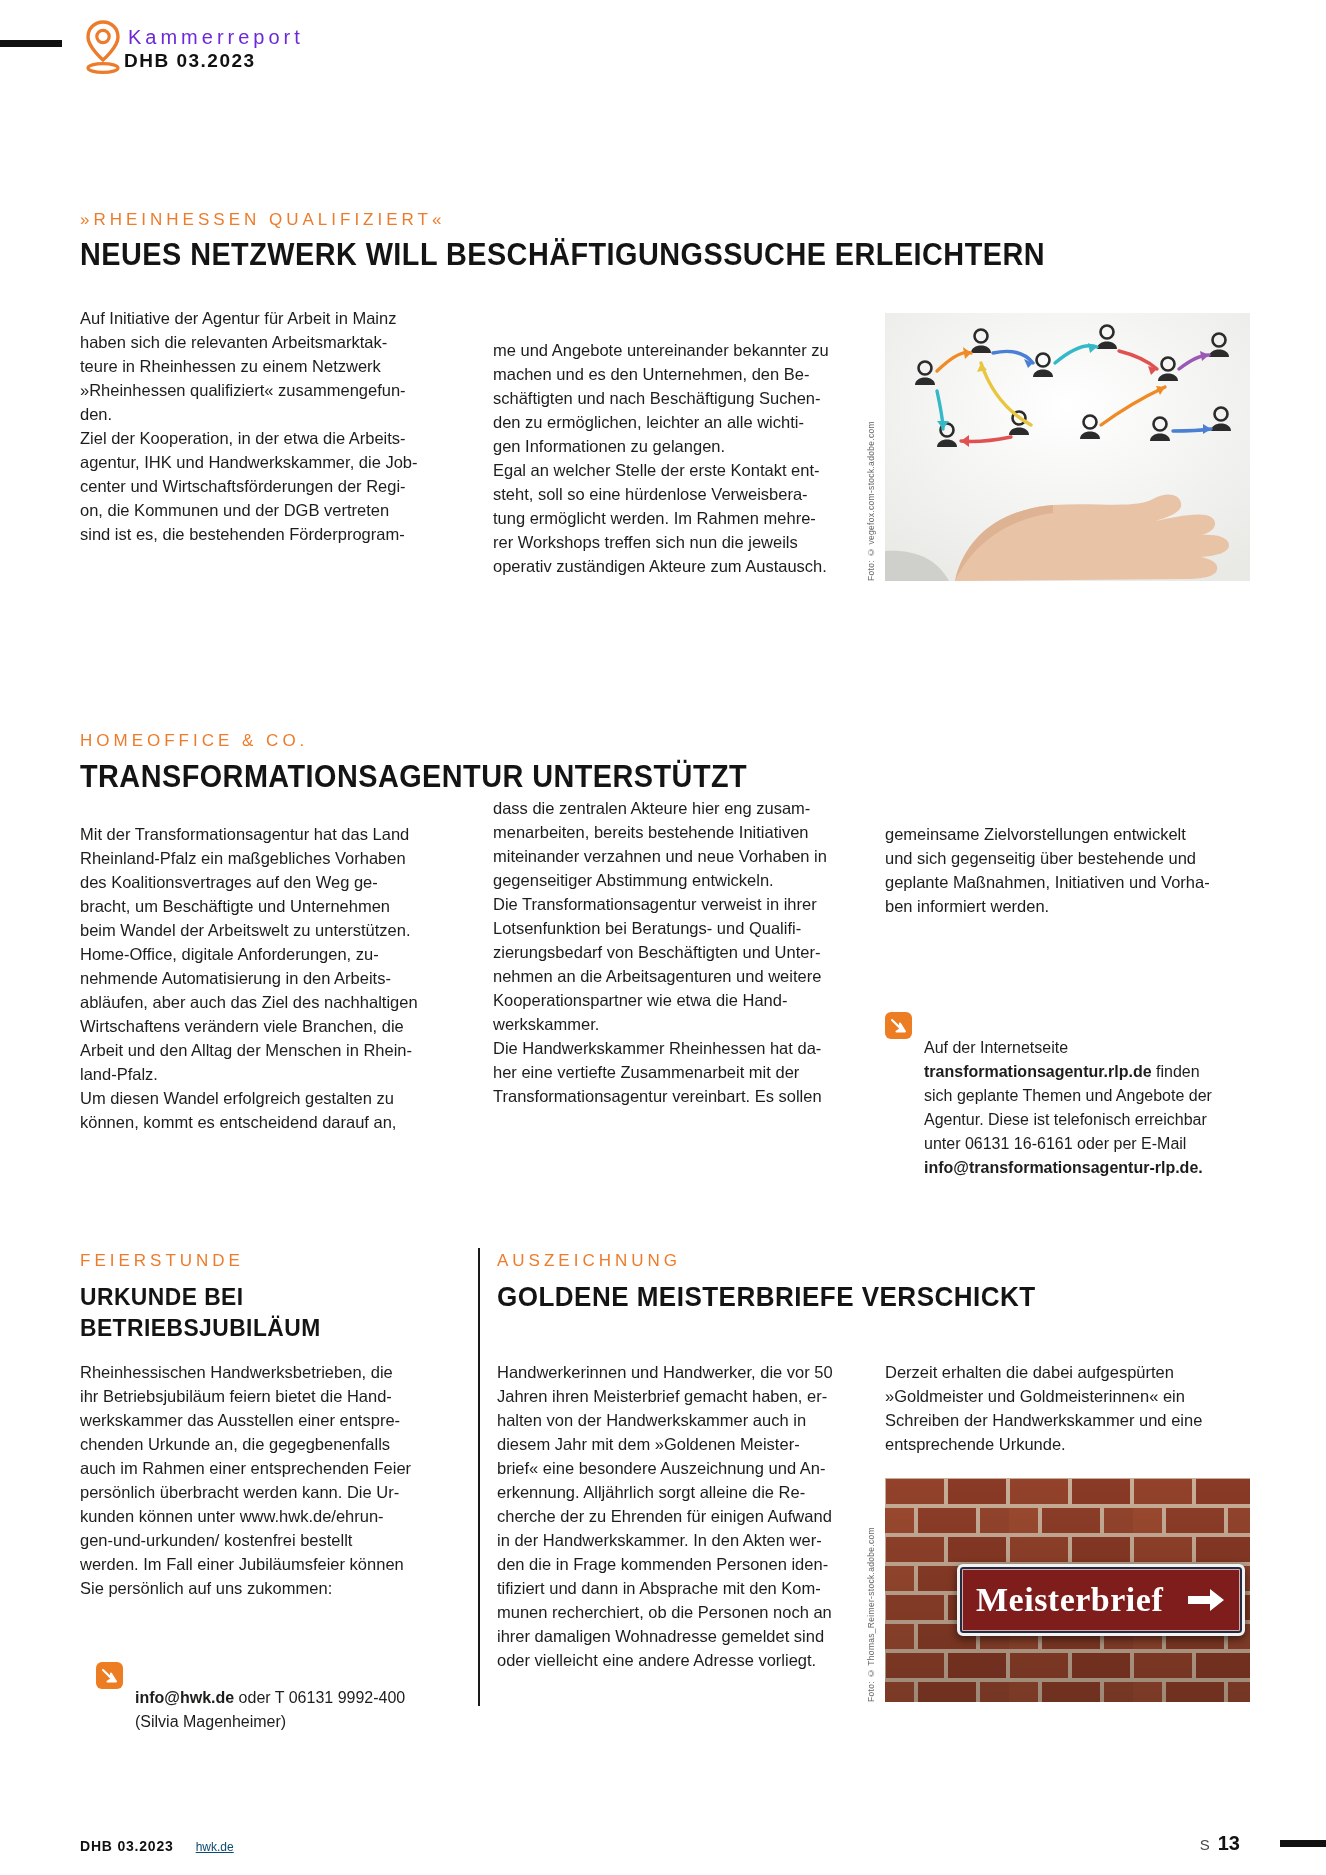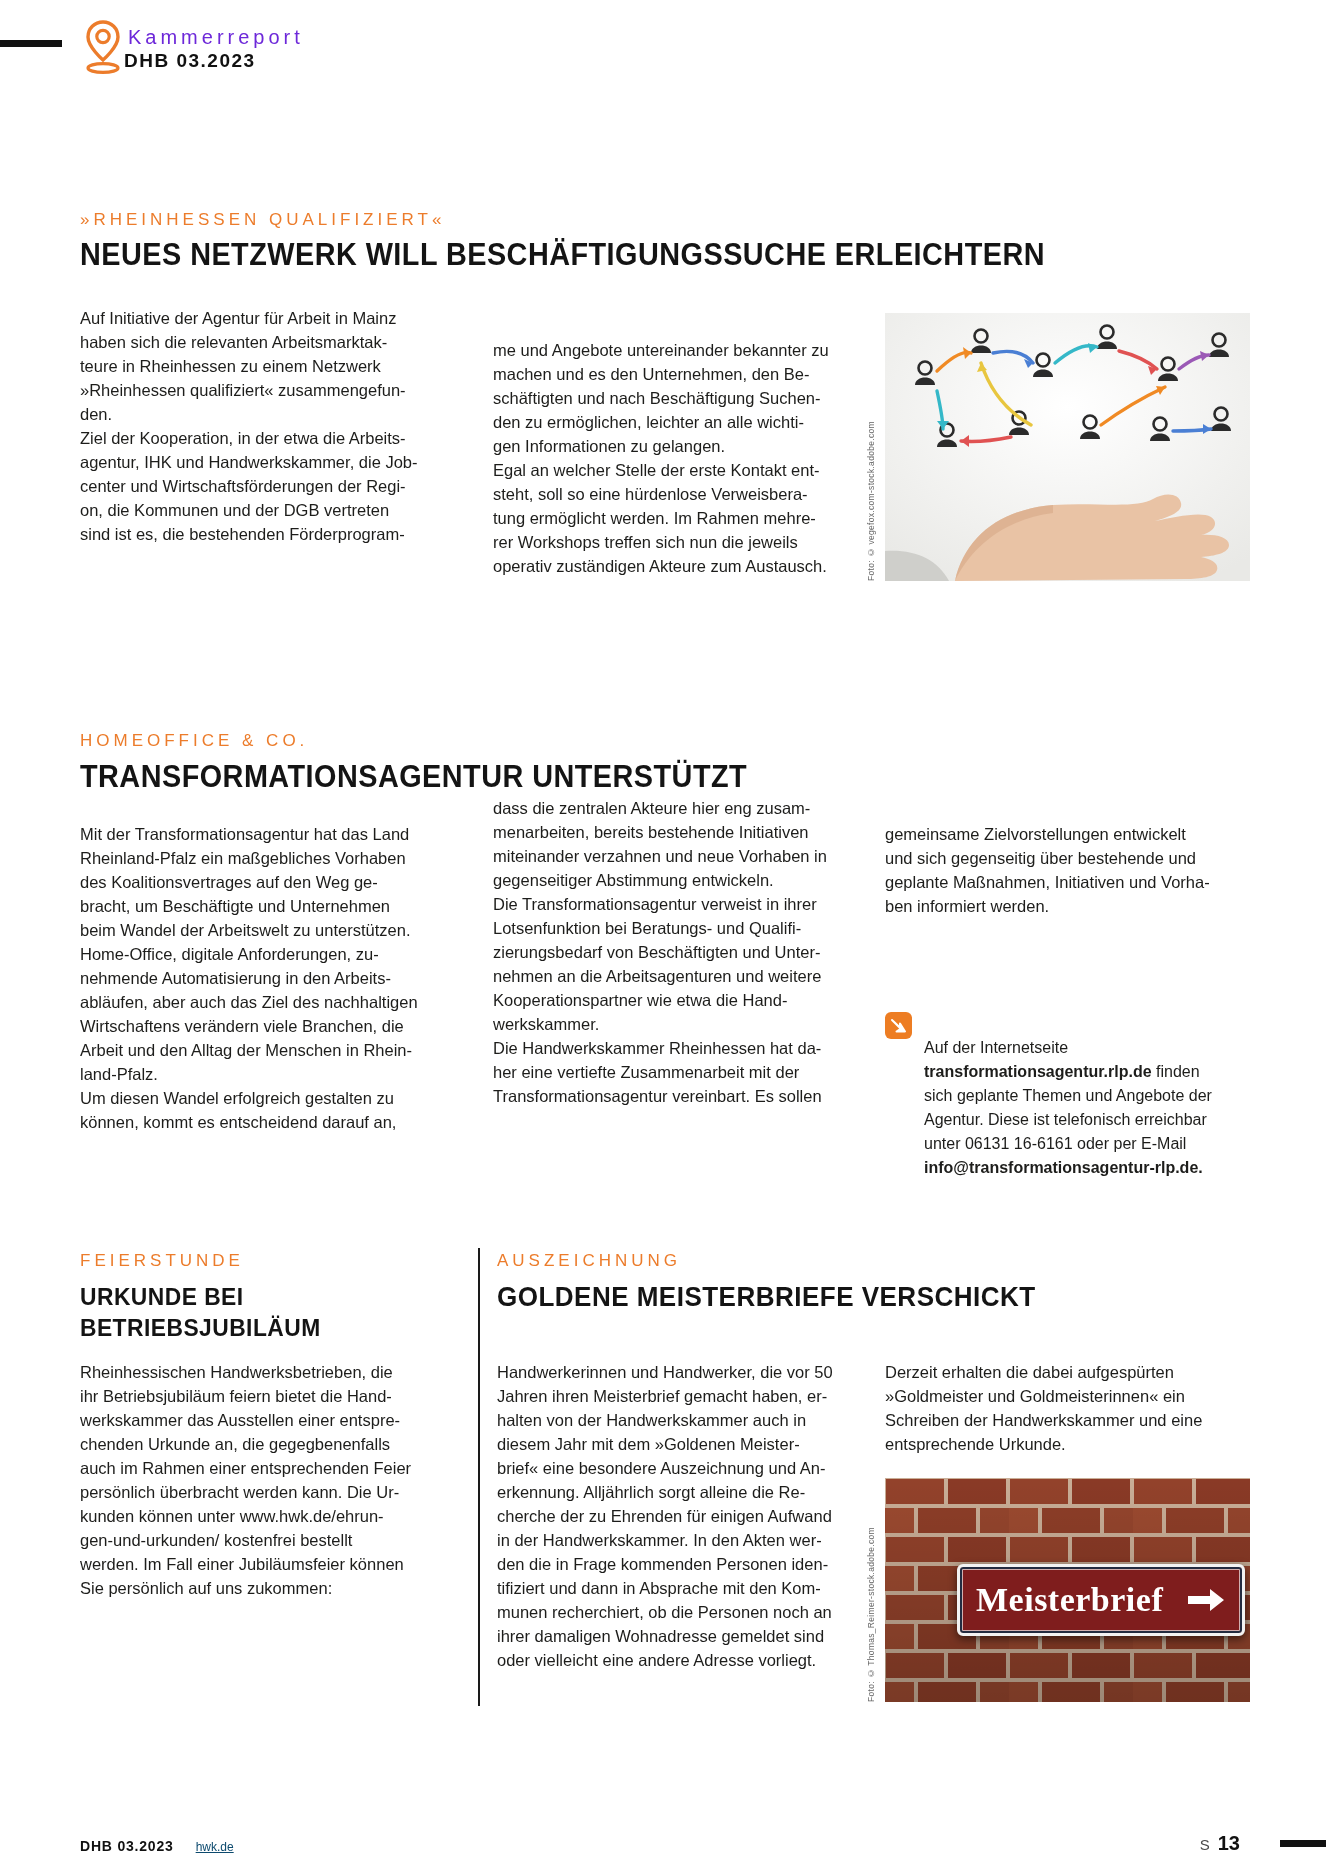--- a/index.html
+++ b/index.html
@@ -202,20 +202,32 @@
 ihr Betriebsjubiläum feiern bietet die Hand-
 werkskammer das Ausstellen einer entspre-
 chenden Urkunde an, die gegegbenenfalls
 auch im Rahmen einer entsprechenden Feier
 persönlich überbracht werden kann. Die Ur-
 kunden können unter www.hwk.de/ehrun-
 gen-und-urkunden/ kostenfrei bestellt
 werden. Im Fall einer Jubiläumsfeier können
 Sie persönlich auf uns zukommen:</div>
 
+  <div class="callout" style="left:96px;top:1662px;width:350px;">
+    <div class="callout-icon">
+      <svg width="27" height="27" viewBox="0 0 27 27">
+        <rect width="27" height="27" rx="6" fill="#ED7D23"></rect>
+        <path d="M7 8 L15 16 L15 11.5 L20 19.5 L11.5 19.5 L16 16.5 L7 8 Z" fill="#fff" stroke="#fff" stroke-width="2" stroke-linejoin="round"></path>
+      </svg>
+    </div>
+    <div class="callout-text">
+      <span class="lnk">info@hwk.de</span><span> oder T 06131 9992-400
+(Silvia Magenheimer)</span>
+    </div>
+  </div>
 
   <div class="kicker" style="left:497px;top:1251px;">AUSZEICHNUNG</div>
   <div class="headline h-mid" style="left:497px;top:1281px;">GOLDENE MEISTERBRIEFE VERSCHICKT</div>
   <div class="col" style="left:497px;top:1360px;width:370px;">Handwerkerinnen und Handwerker, die vor 50
 Jahren ihren Meisterbrief gemacht haben, er-
 halten von der Handwerkskammer auch in
 diesem Jahr mit dem »Goldenen Meister-
 brief« eine besondere Auszeichnung und An-
 erkennung. Alljährlich sorgt alleine die Re-
 cherche der zu Ehrenden für einigen Aufwand

